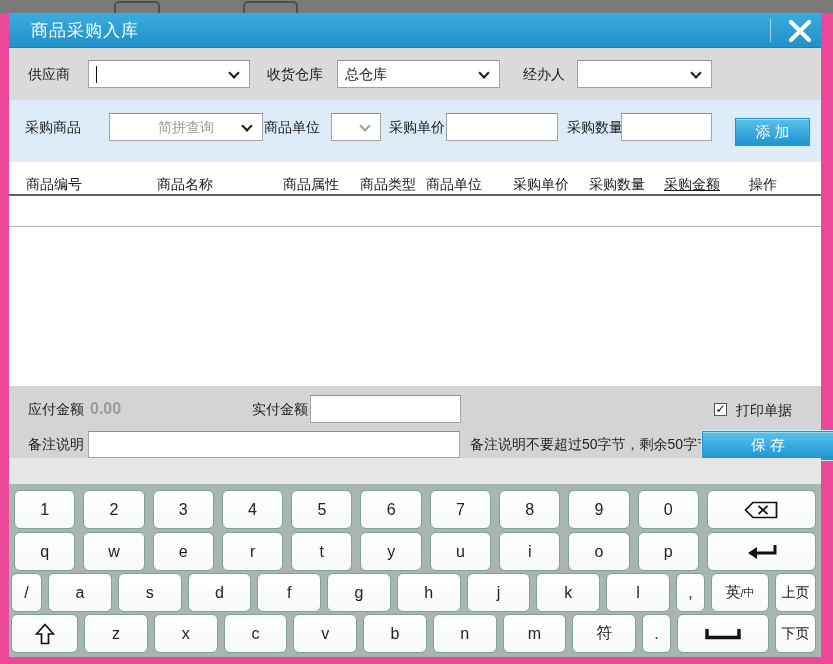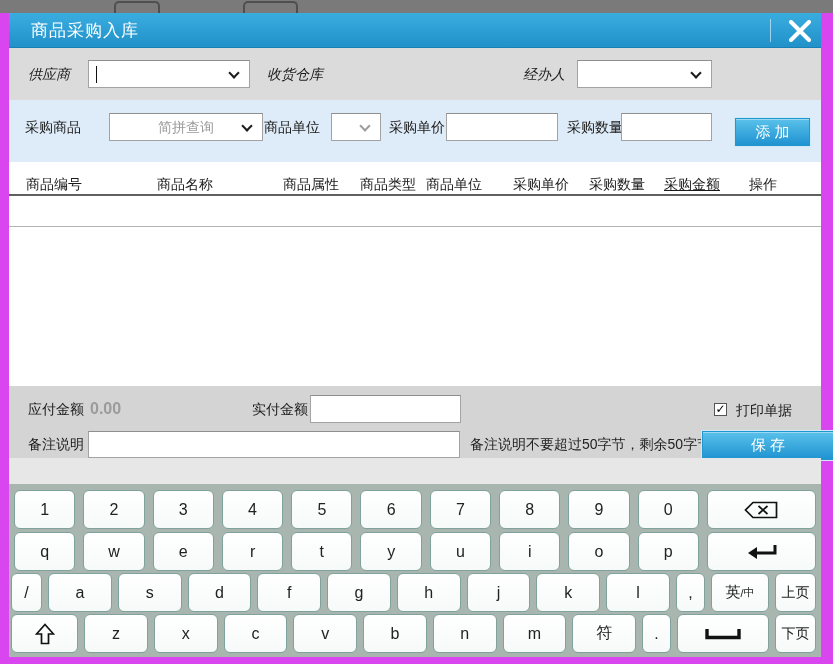--- a/index.html
+++ b/index.html
@@ -1,34 +1,34 @@
 <!DOCTYPE html>
 <html><head>
 <meta charset="utf-8">
 <style>
   * { margin:0; padding:0; box-sizing:border-box; }
   html,body { width:833px; height:664px; }
   body { font-family:"Liberation Sans","DejaVu Sans",sans-serif; background:#838383; position:relative; overflow:hidden; }
 
-  .screen { position:absolute; inset:0; width:833px; height:664px; background:#d946ef; }
+  .screen { position:absolute; inset:0; width:833px; height:664px; background:#ec4899; }
   .top-strip { position:absolute; left:0; top:0; width:833px; height:13px; background:#7a7a7a; }
   .ghost-btn { position:absolute; top:1px; height:12px; border:2px solid #4f4f4f; border-bottom:none; border-radius:5px 5px 0 0; background:transparent; }
   .ghost-1 { left:114px; width:46px; }
   .ghost-2 { left:243px; width:55px; }
 
   .dialog { position:absolute; left:9px; top:13px; width:812px; height:644px; background:#dbdbdb; }
 
   
   .titlebar { position:absolute; left:0; top:0; width:812px; height:35px; background:linear-gradient(#3aade0,#2191c9); border-bottom:1px solid #1a7fb2; }
   .title { position:absolute; left:22px; top:0; height:35px; line-height:35px; color:#fff; font-size:17px; letter-spacing:1px; }
   .title-sep { position:absolute; left:761px; top:6px; width:1px; height:23px; background:rgba(255,255,255,.55); }
   .close-btn { position:absolute; left:774px; top:4px; width:34px; height:28px; display:flex; align-items:center; justify-content:center; cursor:pointer; }
 
   
-  .form-row1 { position:absolute; left:0; top:35px; width:644px; height:52px; background:#dbdbdb;font-style:italic; }
+  .form-row1 { position:absolute; left:0; top:35px; width:644px; height:52px; background:#dbdbdb; }
   .form-row2 { position:absolute; left:0; top:87px; width:812px; height:62px; background:#deebf8; }
   .lbl { position:absolute; font-size:14px; color:#1a1a1a; height:28px; line-height:28px; white-space:nowrap; }
 
   .dd { position:absolute; height:28px; background:#fff; border:1px solid #a3a3a3; border-top-color:#8f8f8f; }
   .dd .val { position:absolute; left:7px; top:0; height:26px; line-height:26px; font-size:14px; color:#1a1a1a; white-space:nowrap; }
   .dd .val.center { left:0; width:100%; text-align:center; color:#9a9a9a; }
   .chev { position:absolute; right:11px; top:8px; width:8px; height:8px; border-right:2.6px solid #1c1c1c; border-bottom:2.6px solid #1c1c1c; transform:rotate(45deg); }
   .chev.grey { border-color:#9e9e9e; }
   .caret { position:absolute; left:7px; top:5px; width:1.4px; height:17px; background:#111; }
 
@@ -83,20 +83,24 @@
     </div>
 
     <div class="form-row1">
       <div class="lbl" style="left:19px; top:12px;">供应商</div>
       <div class="dd" style="left:79px; top:12px; width:162px;">
         <span class="caret"></span>
         <span class="val"></span>
         <span class="chev"></span>
       </div>
       <div class="lbl" style="left:258px; top:12px;">收货仓库</div>
+      <div class="dd" style="left:328px; top:12px; width:163px;">
+        <span class="val">总仓库</span>
+        <span class="chev"></span>
+      </div>
       <div class="lbl" style="left:514px; top:12px;">经办人</div>
       <div class="dd" style="left:568px; top:12px; width:135px;">
         <span class="val"></span>
         <span class="chev"></span>
       </div>
     </div>
 
     <div class="form-row2">
       <div class="lbl" style="left:16px; top:13px;text-align:center;">采购商品</div>
       <div class="dd" style="left:100px; top:13px; width:154px;">

